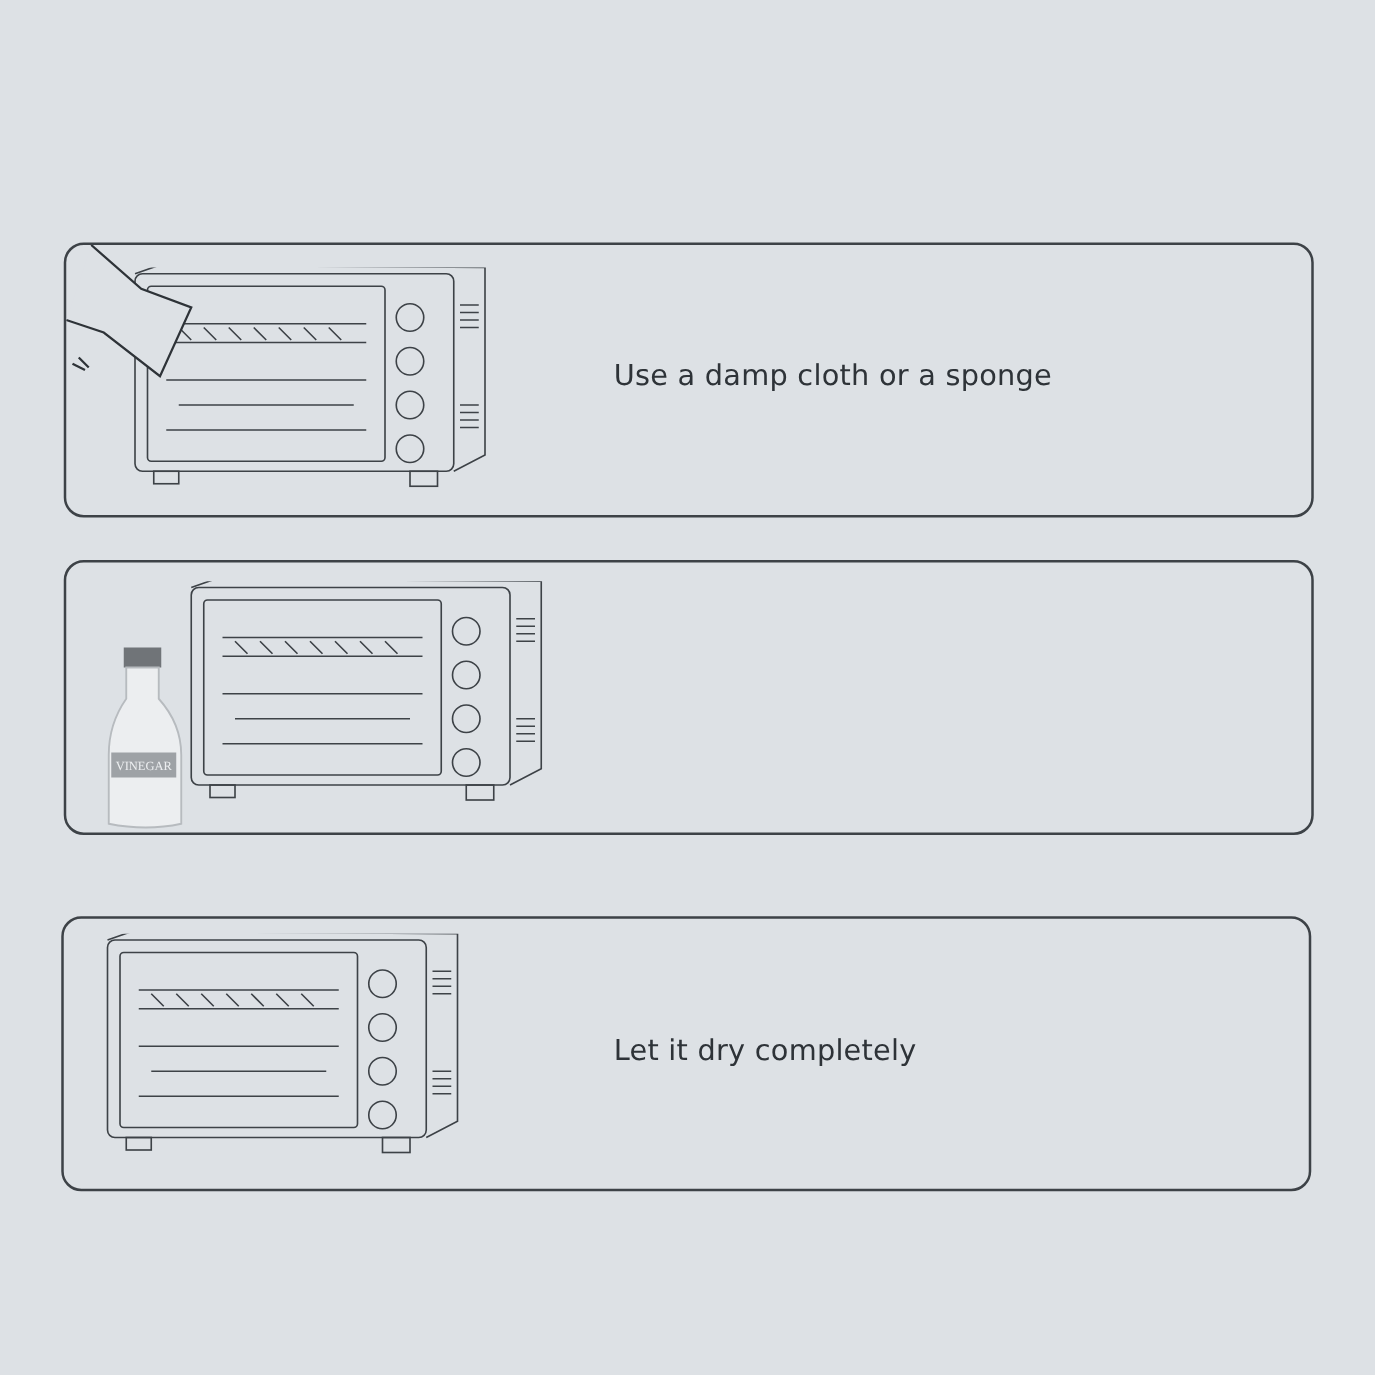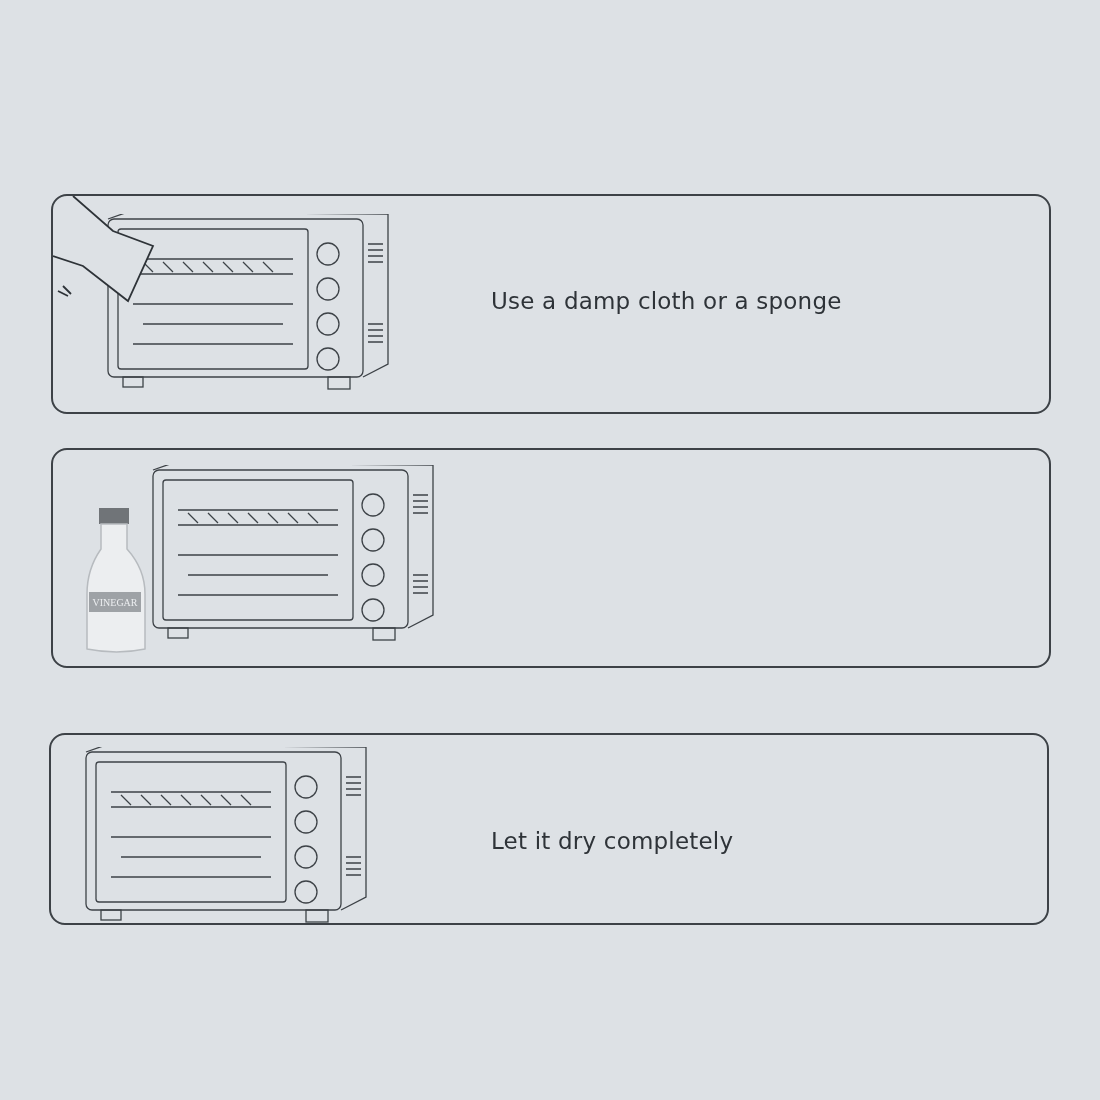--- a/index.html
+++ b/index.html
@@ -32,21 +32,21 @@
   <div class="illus" style="left:0;top:0;">
     <svg width="110" height="110" viewBox="0 0 110 110" fill="#dde1e5" stroke="#2e3338" stroke-width="1.8">
       <path d="M0 60 L30 70 L75 105 L100 50 L60 35 L20 0"></path>
       <path d="M5 95 l10 5 M10 90 l8 8"></path>
     </svg>
   </div>
   <div class="label" style="top:92px;">Use a damp cloth or a sponge</div>
 </div>
 
 <div class="card" style="left:51px;top:448px;width:1000px;height:220px;">
-  <div class="illus" style="left:32px;top:54px;">
+  <div class="illus" style="left:32px;top:64px;">
     <svg width="62" height="155" viewBox="0 0 62 155">
       <rect x="14" y="4" width="30" height="16" fill="#707478"></rect>
       <path d="M16 20 h26 v25 q18 20 18 45 v55 q-28 6 -58 0 v-55 q0 -25 14 -45 z" fill="#eceef0" stroke="#b7bbbf" stroke-width="1.5"></path>
       <rect x="4" y="88" width="52" height="20" fill="#9ea2a6"></rect>
       <text x="30" y="102" font-size="10" fill="#eceef0" text-anchor="middle" font-family="Liberation Serif, serif">VINEGAR</text>
     </svg>
   </div>
   <div class="illus" style="left:95px;top:15px;">
     <svg width="290" height="195" viewBox="0 0 290 195" fill="none" stroke="#3d4247" stroke-width="1.3">
       <rect x="5" y="5" width="255" height="158" rx="6"></rect>
@@ -58,21 +58,21 @@
         <circle cx="225" cy="75" r="11"></circle>
         <circle cx="225" cy="110" r="11"></circle>
         <circle cx="225" cy="145" r="11"></circle>
       <path d="M265 30 h15 M265 36 h15 M265 42 h15 M265 48 h15 M265 110 h15 M265 116 h15 M265 122 h15 M265 128 h15"></path>
       <rect x="20" y="163" width="20" height="10"></rect>
         <rect x="225" y="163" width="22" height="12"></rect>
     </svg>
   </div>
 </div>
 
-<div class="card" style="left:49px;top:733px;width:1000px;height:192px;">
+<div class="card" style="left:49px;top:733px;width:1000px;height:220px;">
   <div class="illus" style="left:30px;top:12px;">
     <svg width="290" height="195" viewBox="0 0 290 195" fill="none" stroke="#3d4247" stroke-width="1.3">
       <rect x="5" y="5" width="255" height="158" rx="6"></rect>
       <path d="M5 5 L25 -2 L285 0 L285 150 L260 163"></path>
       <rect x="15" y="15" width="190" height="140" rx="3"></rect>
       <path d="M30 45 L190 45 M30 60 L190 60 M30 90 L190 90 M40 110 L180 110 M30 130 L190 130"></path>
       <path d="M40 48 l10 10 M60 48 l10 10 M80 48 l10 10 M100 48 l10 10 M120 48 l10 10 M140 48 l10 10 M160 48 l10 10"></path>
       <circle cx="225" cy="40" r="11"></circle>
         <circle cx="225" cy="75" r="11"></circle>
         <circle cx="225" cy="110" r="11"></circle>

